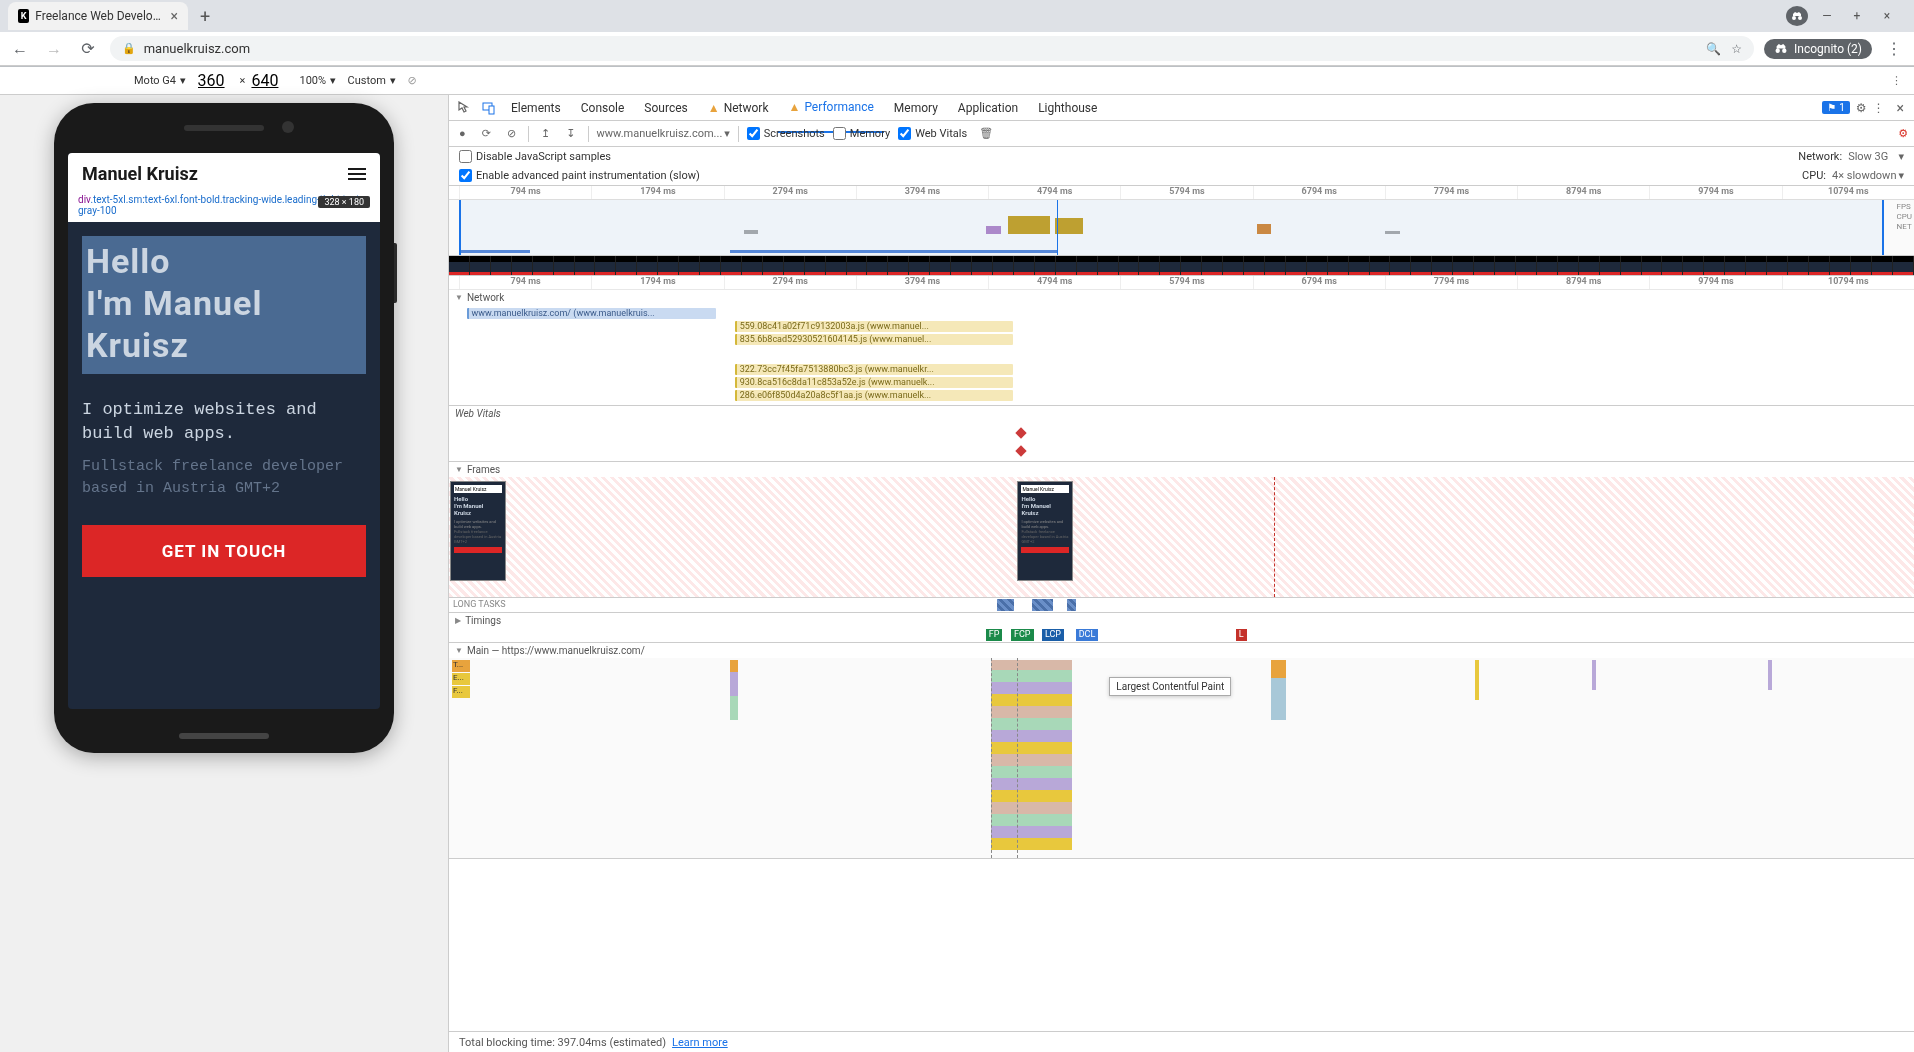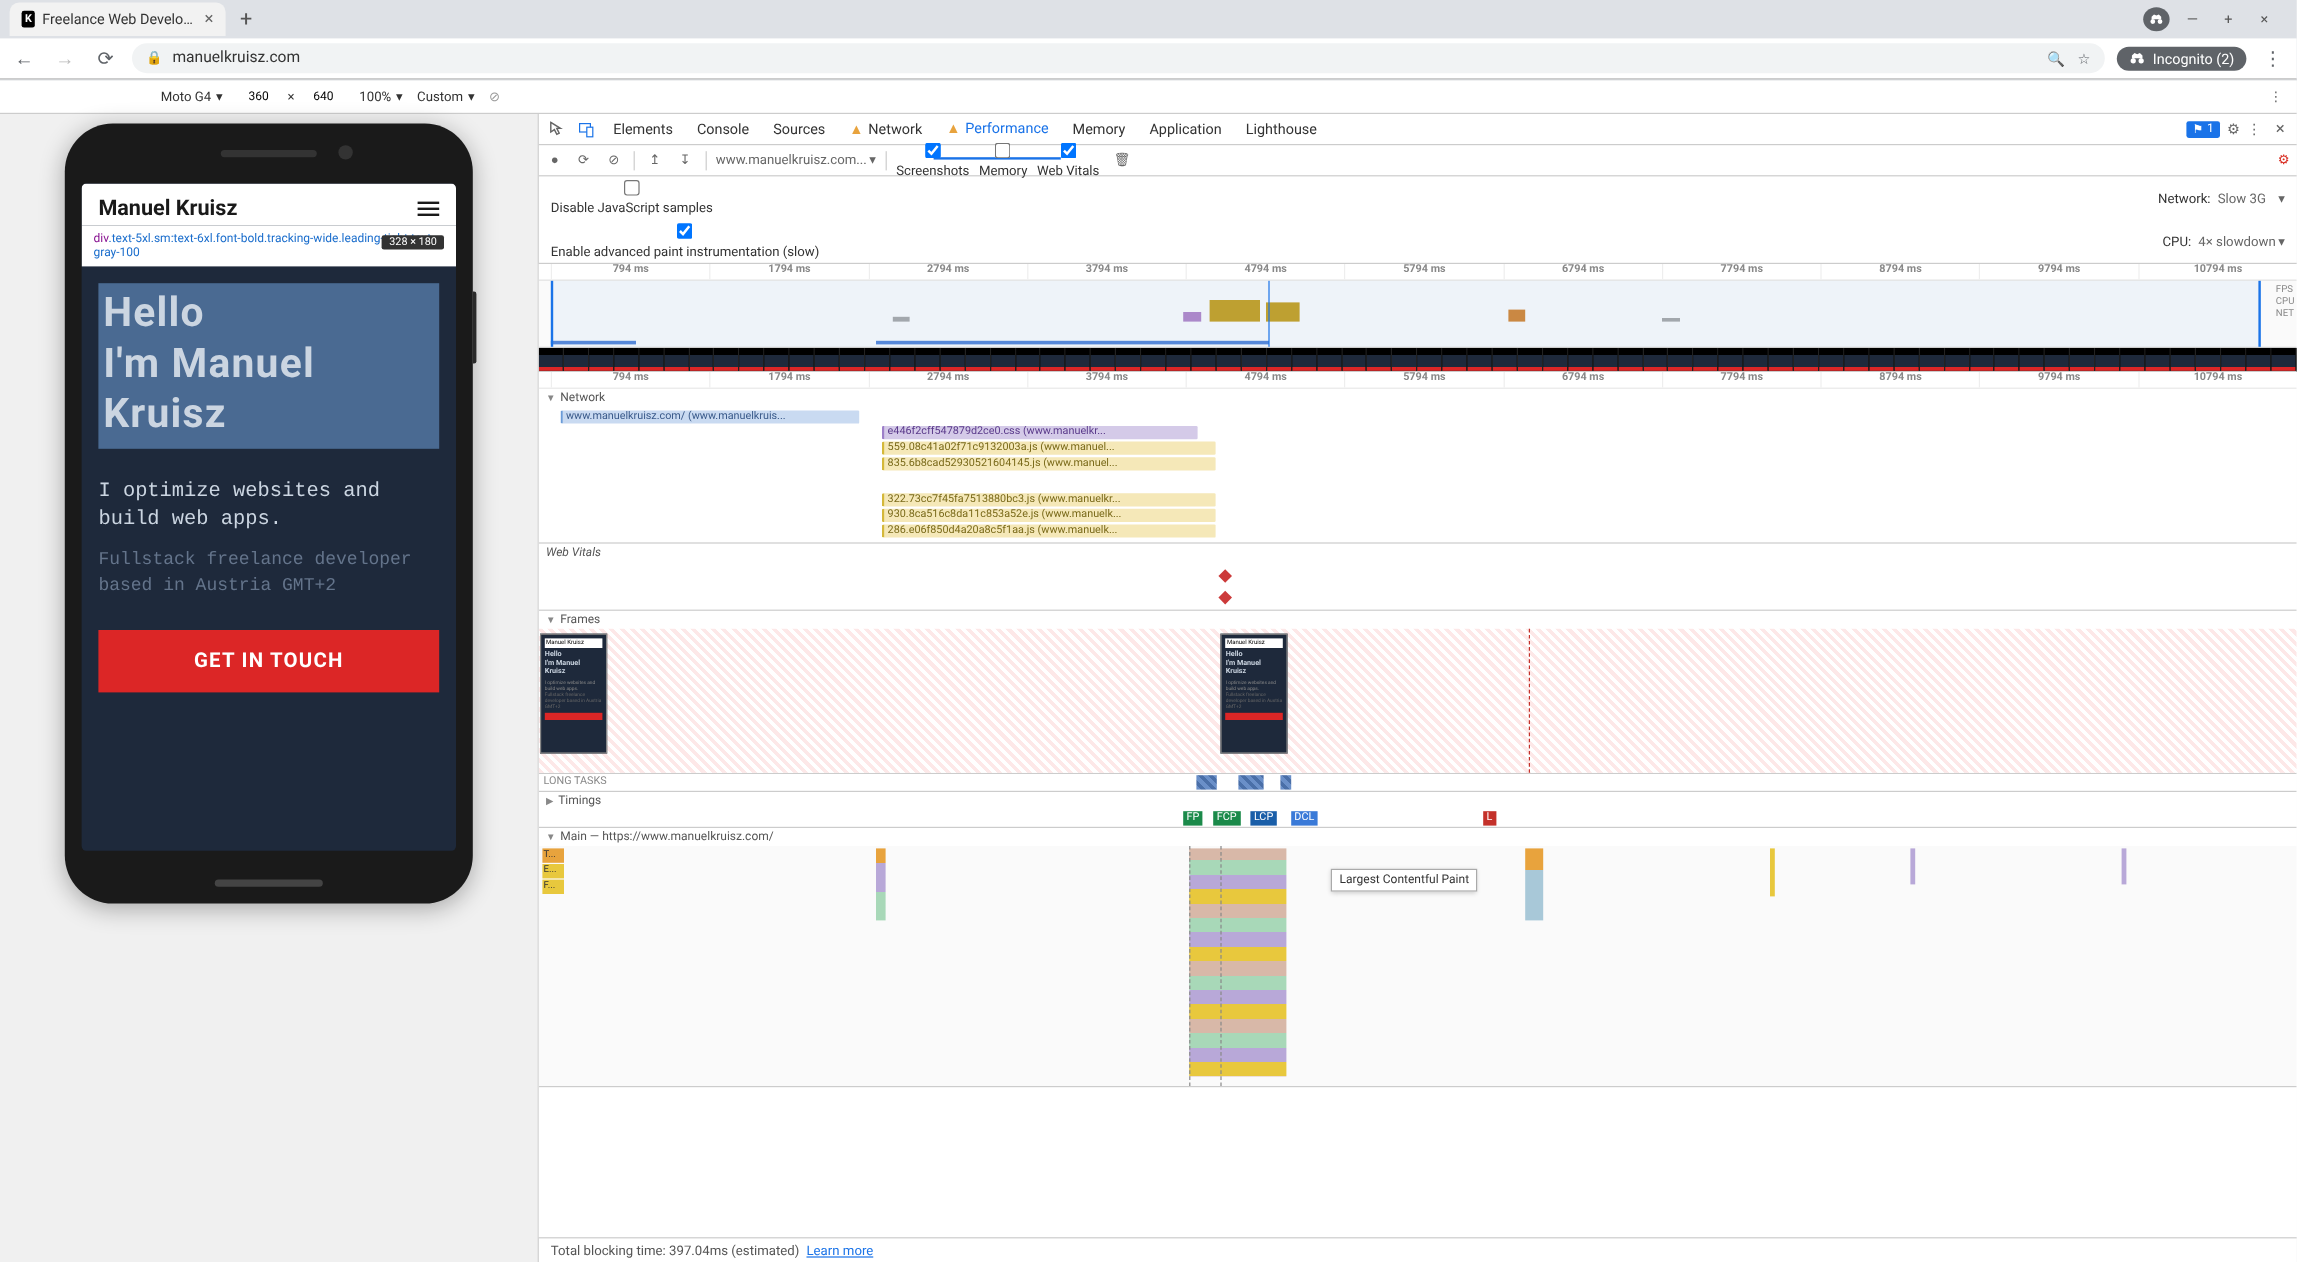--- a/index.html
+++ b/index.html
@@ -23,21 +23,21 @@
 .url-box { flex: 1; display: flex; align-items: center; background: #f1f3f4; border-radius: 14px; padding: 5px 12px; gap: 8px; }
 .lock-icon { color: #5f6368; font-size: 11px; }
 .url-text { flex: 1; font-size: 13px; color: #333; }
 .url-actions { display: flex; gap: 10px; align-items: center; color: #5f6368; }
 .incognito-pill { display: flex; align-items: center; gap: 6px; background: #5f6368; color: #fff; padding: 3px 10px; border-radius: 12px; font-size: 12px; }
 
 
 .device-toolbar { display: flex; align-items: center; height: 28px; background: #fff; border-bottom: 1px solid #ccc; padding: 0 12px; gap: 12px; font-size: 11px; color: #333; }
 .device-select { display: flex; align-items: center; gap: 4px; cursor: pointer; }
 .device-dim { display: flex; align-items: center; gap: 6px; }
-.device-dim input { width: 36px; border: none; text-align: center; font-size: 10px; }
+.device-dim input { width: 36px; border: none; font-size: 16px; text-decoration: underline; }
 .device-toolbar .spacer { flex: 1; }
 .device-menu-btn { cursor: pointer; color: #666; }
 
 
 .main-layout { display: flex; height: calc(100vh - 94px); }
 .viewport-area { width: 448px; background: #f0f0f0; display: flex; align-items: flex-start; justify-content: center; padding-top: 8px; }
 
 
 .phone { width: 340px; height: 650px; background: #1a1a1a; border-radius: 40px; padding: 50px 14px 44px 14px; position: relative; box-shadow: 0 4px 20px rgba(0,0,0,0.3); }
 .phone-speaker { position: absolute; top: 22px; left: 50%; transform: translateX(-50%); width: 80px; height: 6px; background: #333; border-radius: 3px; }
@@ -68,21 +68,21 @@
 .dt-tab.active { border-bottom: 2px solid #1a73e8; color: #1a73e8; }
 .dt-tab .warn { color: #e8a33d; }
 .dt-tabs-right { margin-left: auto; display: flex; align-items: center; gap: 6px; }
 .dt-badge { background: #1a73e8; color: #fff; font-size: 10px; padding: 1px 5px; border-radius: 2px; display: flex; align-items: center; gap: 3px; }
 .dt-close { color: #666; font-size: 14px; cursor: pointer; padding: 0 6px; }
 
 .dt-toolbar { display: flex; align-items: center; height: 26px; border-bottom: 1px solid #ccc; padding: 0 6px; gap: 8px; font-size: 11px; }
 .dt-tb-btn { color: #666; cursor: pointer; padding: 2px 4px; }
 .dt-tb-sep { width: 1px; height: 16px; background: #ccc; }
 .dt-tb-select { color: #666; font-size: 11px; display: flex; align-items: center; gap: 2px; }
-.dt-tb-check { display: flex; align-items: center; gap: 4px; flex-direction: column; }
+.dt-tb-check { display: flex; gap: 4px; }
 .dt-tb-check input { margin: 0; }
 .dt-tb-right { margin-left: auto; color: #d93025; cursor: pointer; }
 
 .dt-opts { border-bottom: 1px solid #ccc; font-size: 11px; }
 .dt-opt-row { display: flex; align-items: center; padding: 3px 10px; gap: 8px; }
 .dt-opt-right { margin-left: auto; display: flex; align-items: center; gap: 6px; }
 
 
 .timeline-container { flex: 1; overflow: auto; font-size: 10px; background: #fff; }
 .tl-ruler { display: flex; border-bottom: 1px solid #ddd; height: 14px; position: relative; padding-left: 10px; }
@@ -443,23 +443,20 @@
           <div class="tl-ruler-tick">10794 ms</div>
         </div>
 
       <div class="tl-section">
         <div class="tl-sec-head">Network</div>
         <div class="tl-sec-body" id="netbody" style="padding:2px 0;">
             <div class="tl-net-row">
               <div class="tl-net-bar tl-net-doc" style="left: 1.2%; width: 17%;">www.manuelkruisz.com/ (www.manuelkruis...</div>
             </div>
             <div class="tl-net-row">
-              <div class="tl-net-bar tl-net-css" style="left: 19.5%; width: 18%;">e446f2cff547879d2ce0.css (www.manuelkr...</div>
-            </div>
-            <div class="tl-net-row">
               <div class="tl-net-bar tl-net-js" style="left: 19.5%; width: 19%;">559.08c41a02f71c9132003a.js (www.manuel...</div>
             </div>
             <div class="tl-net-row">
               <div class="tl-net-bar tl-net-js" style="left: 19.5%; width: 19%;">835.6b8cad52930521604145.js (www.manuel...</div>
             </div>
             <div style="height: 16px;"></div>
             <div class="tl-net-row">
               <div class="tl-net-bar tl-net-js" style="left: 19.5%; width: 19%;">322.73cc7f45fa7513880bc3.js (www.manuelkr...</div>
             </div>
             <div class="tl-net-row">

